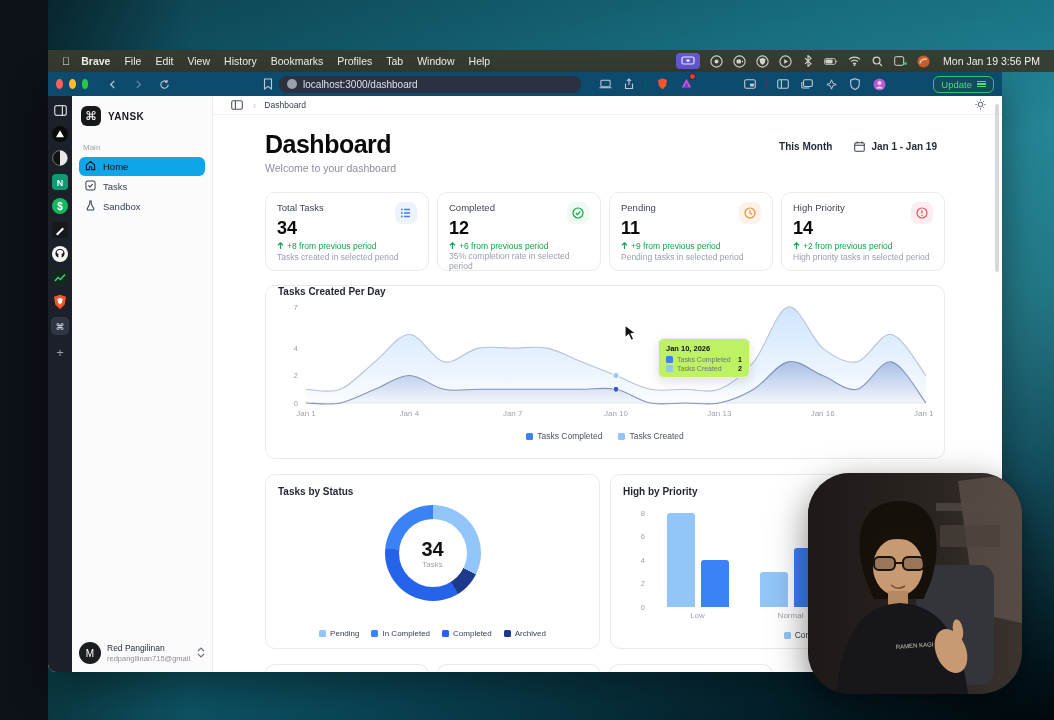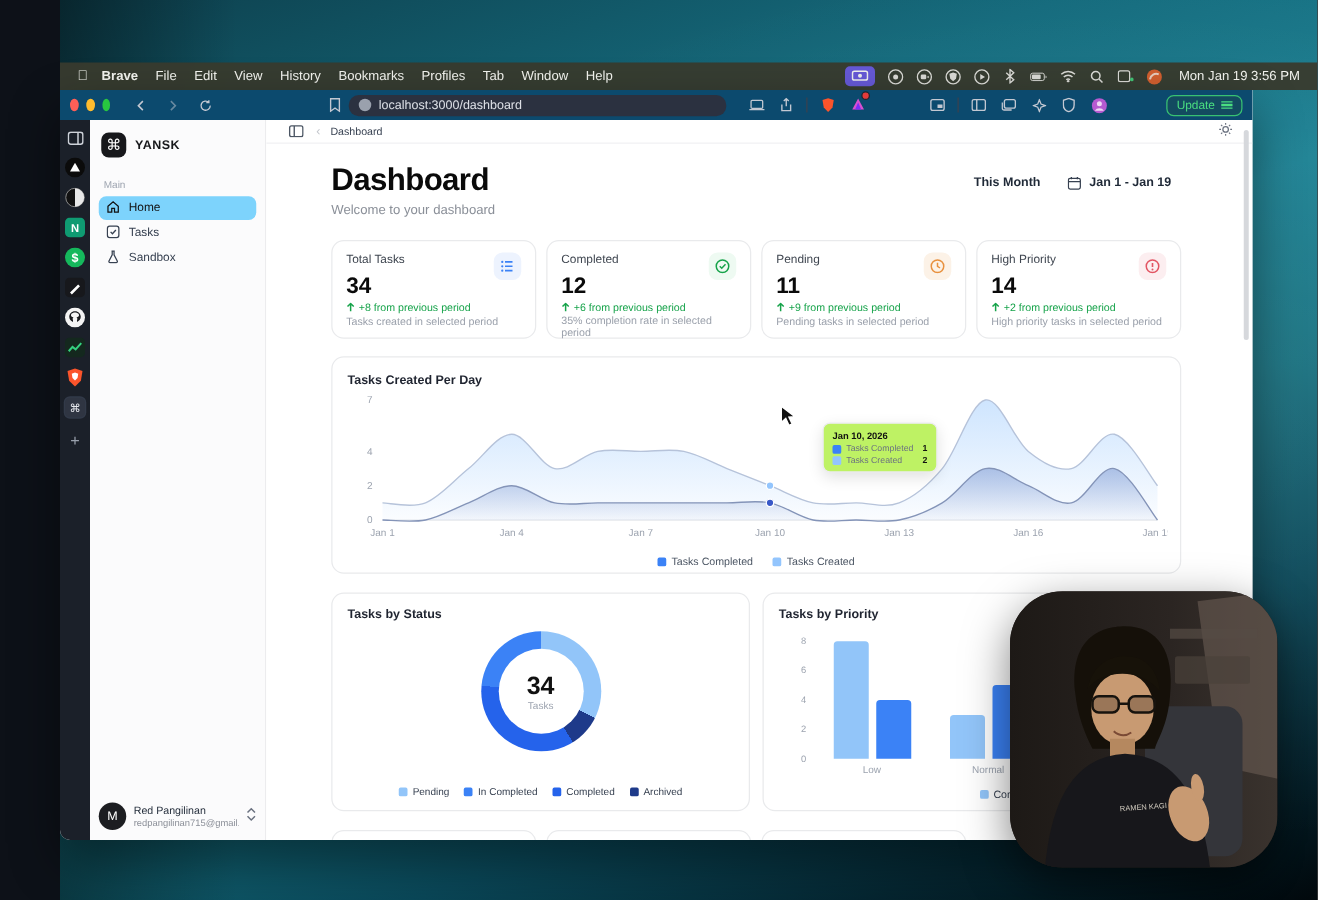--- a/index.html
+++ b/index.html
@@ -49,21 +49,21 @@
   .rail .ric.active{background:#323a49;}
   .rail .plus{color:#9aa1ad;font-size:13px;margin-top:2px;}
 
   
   .sidebar{width:141px;background:#fbfbfc;border-right:1px solid #ececee;position:relative;flex:0 0 auto;padding:7px 7px;}
   .brand{display:flex;align-items:center;gap:7px;padding:3px 2px;}
   .brandlogo{width:20px;height:20px;border-radius:6px;background:#17181b;color:#fff;display:flex;align-items:center;justify-content:center;font-size:12px;}
   .brandname{font-size:10px;font-weight:bold;letter-spacing:.4px;color:#17181b;}
   .navlabel{font-size:8px;color:#9ca3af;margin:14px 4px 5px;}
   .navitem{display:flex;align-items:center;gap:7px;height:19px;padding:0 6px;border-radius:6px;font-size:9.5px;color:#374151;margin-bottom:1px;}
-  .navitem.active{background:#7dd3fc;color:#111;}
+  .navitem.active{background:#0ea5e9;color:#111;}
   .navitem svg{flex:0 0 auto;}
   .userrow{position:absolute;left:7px;right:7px;bottom:8px;display:flex;align-items:center;gap:6px;}
   .avatar{width:22px;height:22px;border-radius:50%;background:#1c1d21;color:#fff;display:flex;align-items:center;justify-content:center;font-size:10px;flex:0 0 auto;}
   .uname{font-size:8.5px;font-weight:normal;color:#1f2937;line-height:1.25;}
   .uemail{font-size:7.5px;color:#8b8f98;line-height:1.25;white-space:nowrap;overflow:hidden;max-width:84px;}
   .uchev{margin-left:auto;color:#6b7280;}
 
   
   .main{flex:1;background:#fff;position:relative;overflow:hidden;}
   .topbar{height:19px;border-bottom:1px solid #f1f1f3;display:flex;align-items:center;padding:0 16px;gap:8px;color:#4b5563;}
@@ -79,21 +79,21 @@
   .stats{display:grid;grid-template-columns:repeat(4,1fr);gap:8px;margin-top:18px;}
   .scard{border:1px solid #e9eaec;border-radius:10px;padding:9px 11px 8px;height:79px;background:#fff;display:flex;flex-direction:column;}
   .srow{display:flex;align-items:flex-start;}
   .slabel{font-size:9.5px;color:#3f4650;}
   .sbadge{margin-left:auto;width:22px;height:22px;border-radius:7px;display:flex;align-items:center;justify-content:center;}
   .sval{font-size:18px;font-weight:bold;color:#0a0a0a;margin-top:-6px;}
   .sdelta{font-size:8.5px;color:#16a34a;margin-top:2px;display:flex;align-items:center;gap:3px;}
   .sdesc{font-size:8.5px;color:#9aa0ab;margin-top:auto;}
 
   .card{border:1px solid #e9eaec;border-radius:10px;background:#fff;}
-  .areacard{margin-top:14px;height:174px;padding:13px 12px 6px;position:relative;}
+  .areacard{margin-top:14px;height:174px;padding:0 12px 6px;position:relative;}
   .ctitle{font-size:10px;font-weight:bold;color:#1f2430;}
   .legend{display:flex;justify-content:center;gap:16px;margin-top:2px;}
   .litem{display:flex;align-items:center;gap:4px;font-size:8.5px;color:#4b5563;}
   .lsq{width:7px;height:7px;border-radius:1.5px;}
 
   .tooltip{position:absolute;left:392px;top:52px;width:92px;background:#bef264;border:1px solid #ececef;border-radius:6px;
     box-shadow:0 4px 12px rgba(0,0,0,.12);padding:5px 7px;z-index:6;}
   .tdate{font-size:7.5px;font-weight:bold;color:#111;margin-bottom:3px;}
   .trow{display:flex;align-items:center;gap:4px;font-size:7px;color:#6b7280;margin-top:2px;}
   .trow b{margin-left:auto;color:#111;}
@@ -637,21 +637,21 @@
                     <span class="lsq" style="background: rgb(37, 99, 235);"></span>
                     <span>Completed</span>
                   </span>
                   <span class="litem">
                     <span class="lsq" style="background: rgb(30, 58, 138);"></span>
                     <span>Archived</span>
                   </span>
                 </div>
             </div>
             <div class="card halfcard">
-              <div class="ctitle">Tasks by Priority</div>
+              <div class="ctitle">High by Priority</div>
               <div class="byticks" id="bar-yticks">
                   <div style="bottom: 0%;">0</div>
                   <div style="bottom: 23.5294%;">2</div>
                   <div style="bottom: 47.0588%;">4</div>
                   <div style="bottom: 70.5882%;">6</div>
                   <div style="bottom: 94.1176%;">8</div>
                 </div>
               <div class="barplot" id="bar-plot">
                   <div class="bgroup">
                     <div class="bar" style="height: 94.1176%; background: rgb(146, 197, 249);"></div>

